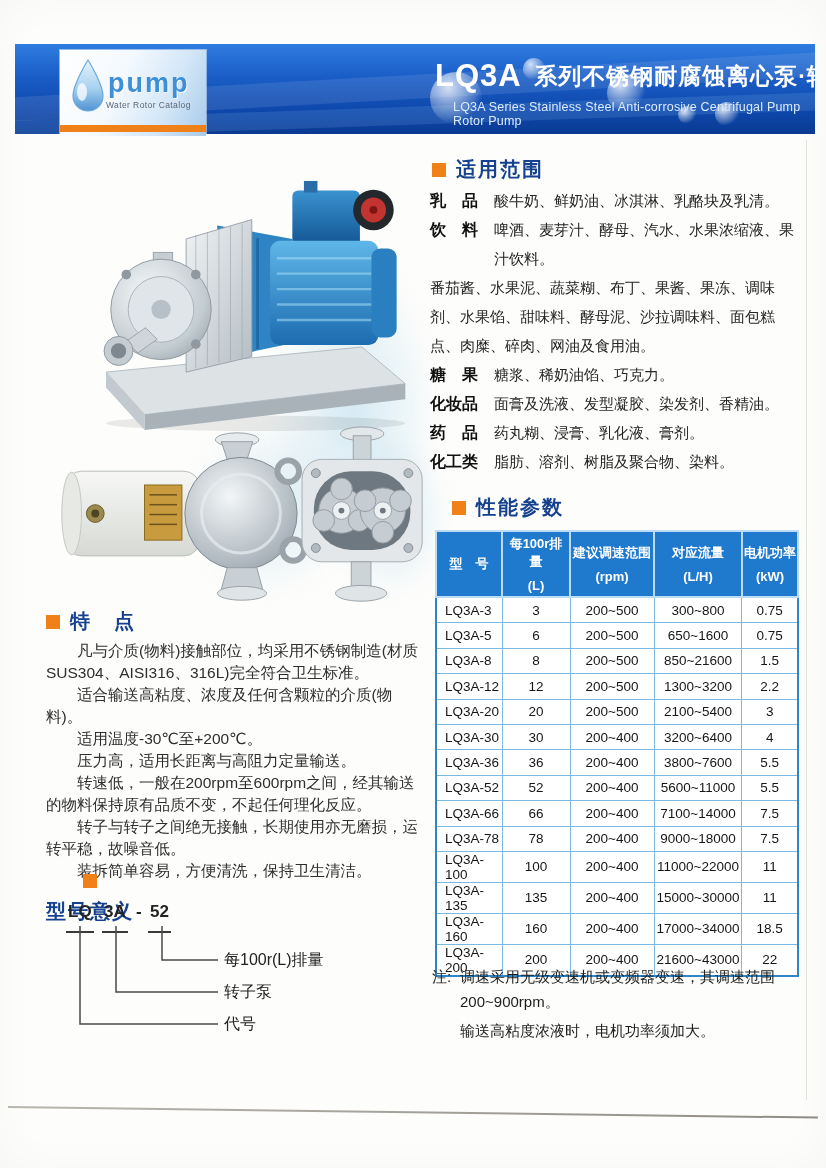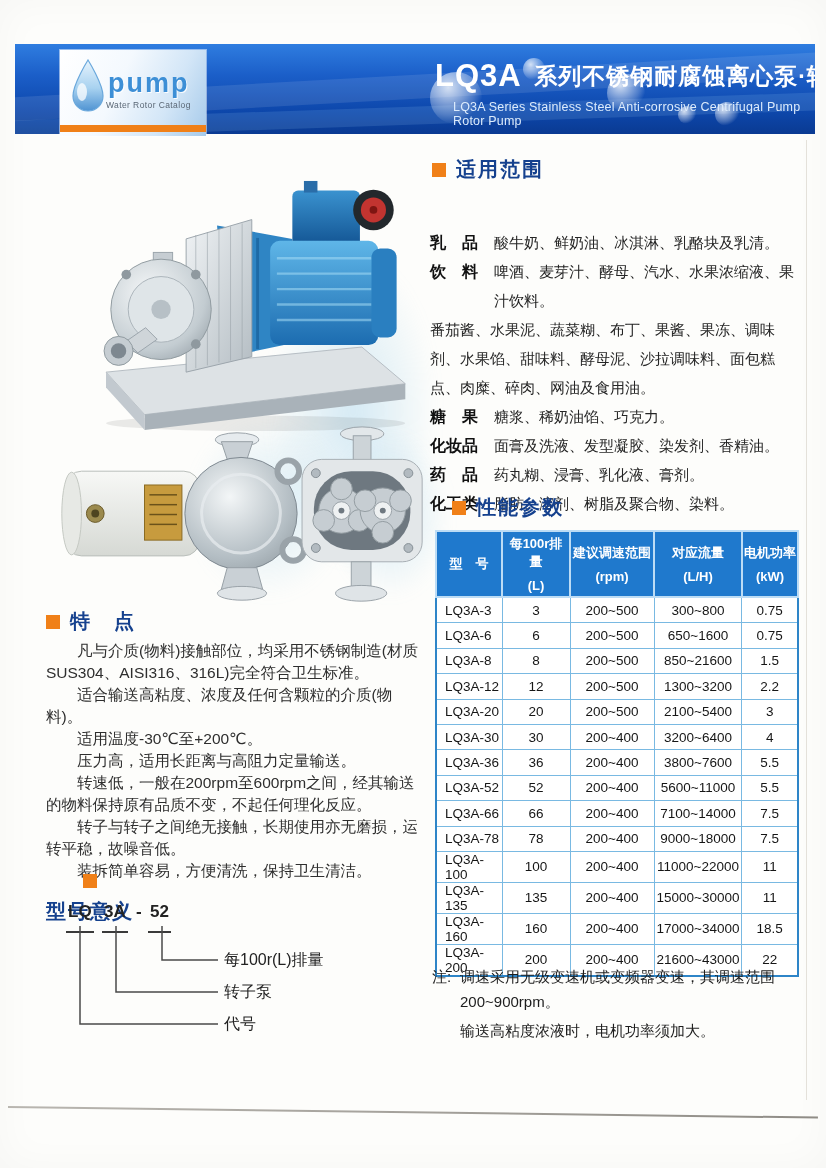--- a/index.html
+++ b/index.html
@@ -34,21 +34,21 @@
   .title-model{font-size:31px;font-weight:bold;letter-spacing:1px;vertical-align:-2px;}
   .title-cn{font-size:23px;font-weight:bold;margin-left:8px;letter-spacing:1px;}
   .title-en{position:absolute;left:438px;top:56px;width:360px;font-size:12.5px;color:#dcebfc;letter-spacing:.2px;}
 
   
   .sec-h{position:absolute;display:flex;align-items:center;gap:10px;}
   .sq{width:14px;height:14px;background:#f08018;flex:0 0 auto;}
   .sec-h .t{font-size:20px;font-weight:bold;color:#15418e;letter-spacing:2px;}
 
   
-  .app-list{position:absolute;left:430px;top:186px;width:366px;margin-top:42px;}
+  .app-list{position:absolute;left:430px;top:186px;width:366px;}
   .app-row{display:flex;line-height:29px;}
   .app-label{flex:0 0 64px;font-size:16px;font-weight:bold;color:#111;}
   .app-text{flex:1;font-size:15px;color:#252525;}
 
   
   .feat-list{position:absolute;left:46px;top:640px;width:378px;}
   .feat-p{margin:0;text-indent:2em;font-size:15.5px;line-height:22px;color:#2e2e2e;}
 
   
   .code-part{position:absolute;top:902px;font-size:17px;font-weight:bold;color:#222;
@@ -353,21 +353,21 @@
       </thead>
     <tbody>
         <tr>
           <td class="model">LQ3A-3</td>
           <td>3</td>
           <td>200~500</td>
           <td>300~800</td>
           <td>0.75</td>
         </tr>
         <tr>
-          <td class="model">LQ3A-6</td>
+          <td class="model">LQ3A-5</td>
           <td>6</td>
           <td>200~500</td>
           <td>650~1600</td>
           <td>0.75</td>
         </tr>
         <tr>
           <td class="model">LQ3A-8</td>
           <td>8</td>
           <td>200~500</td>
           <td>850~21600</td>

